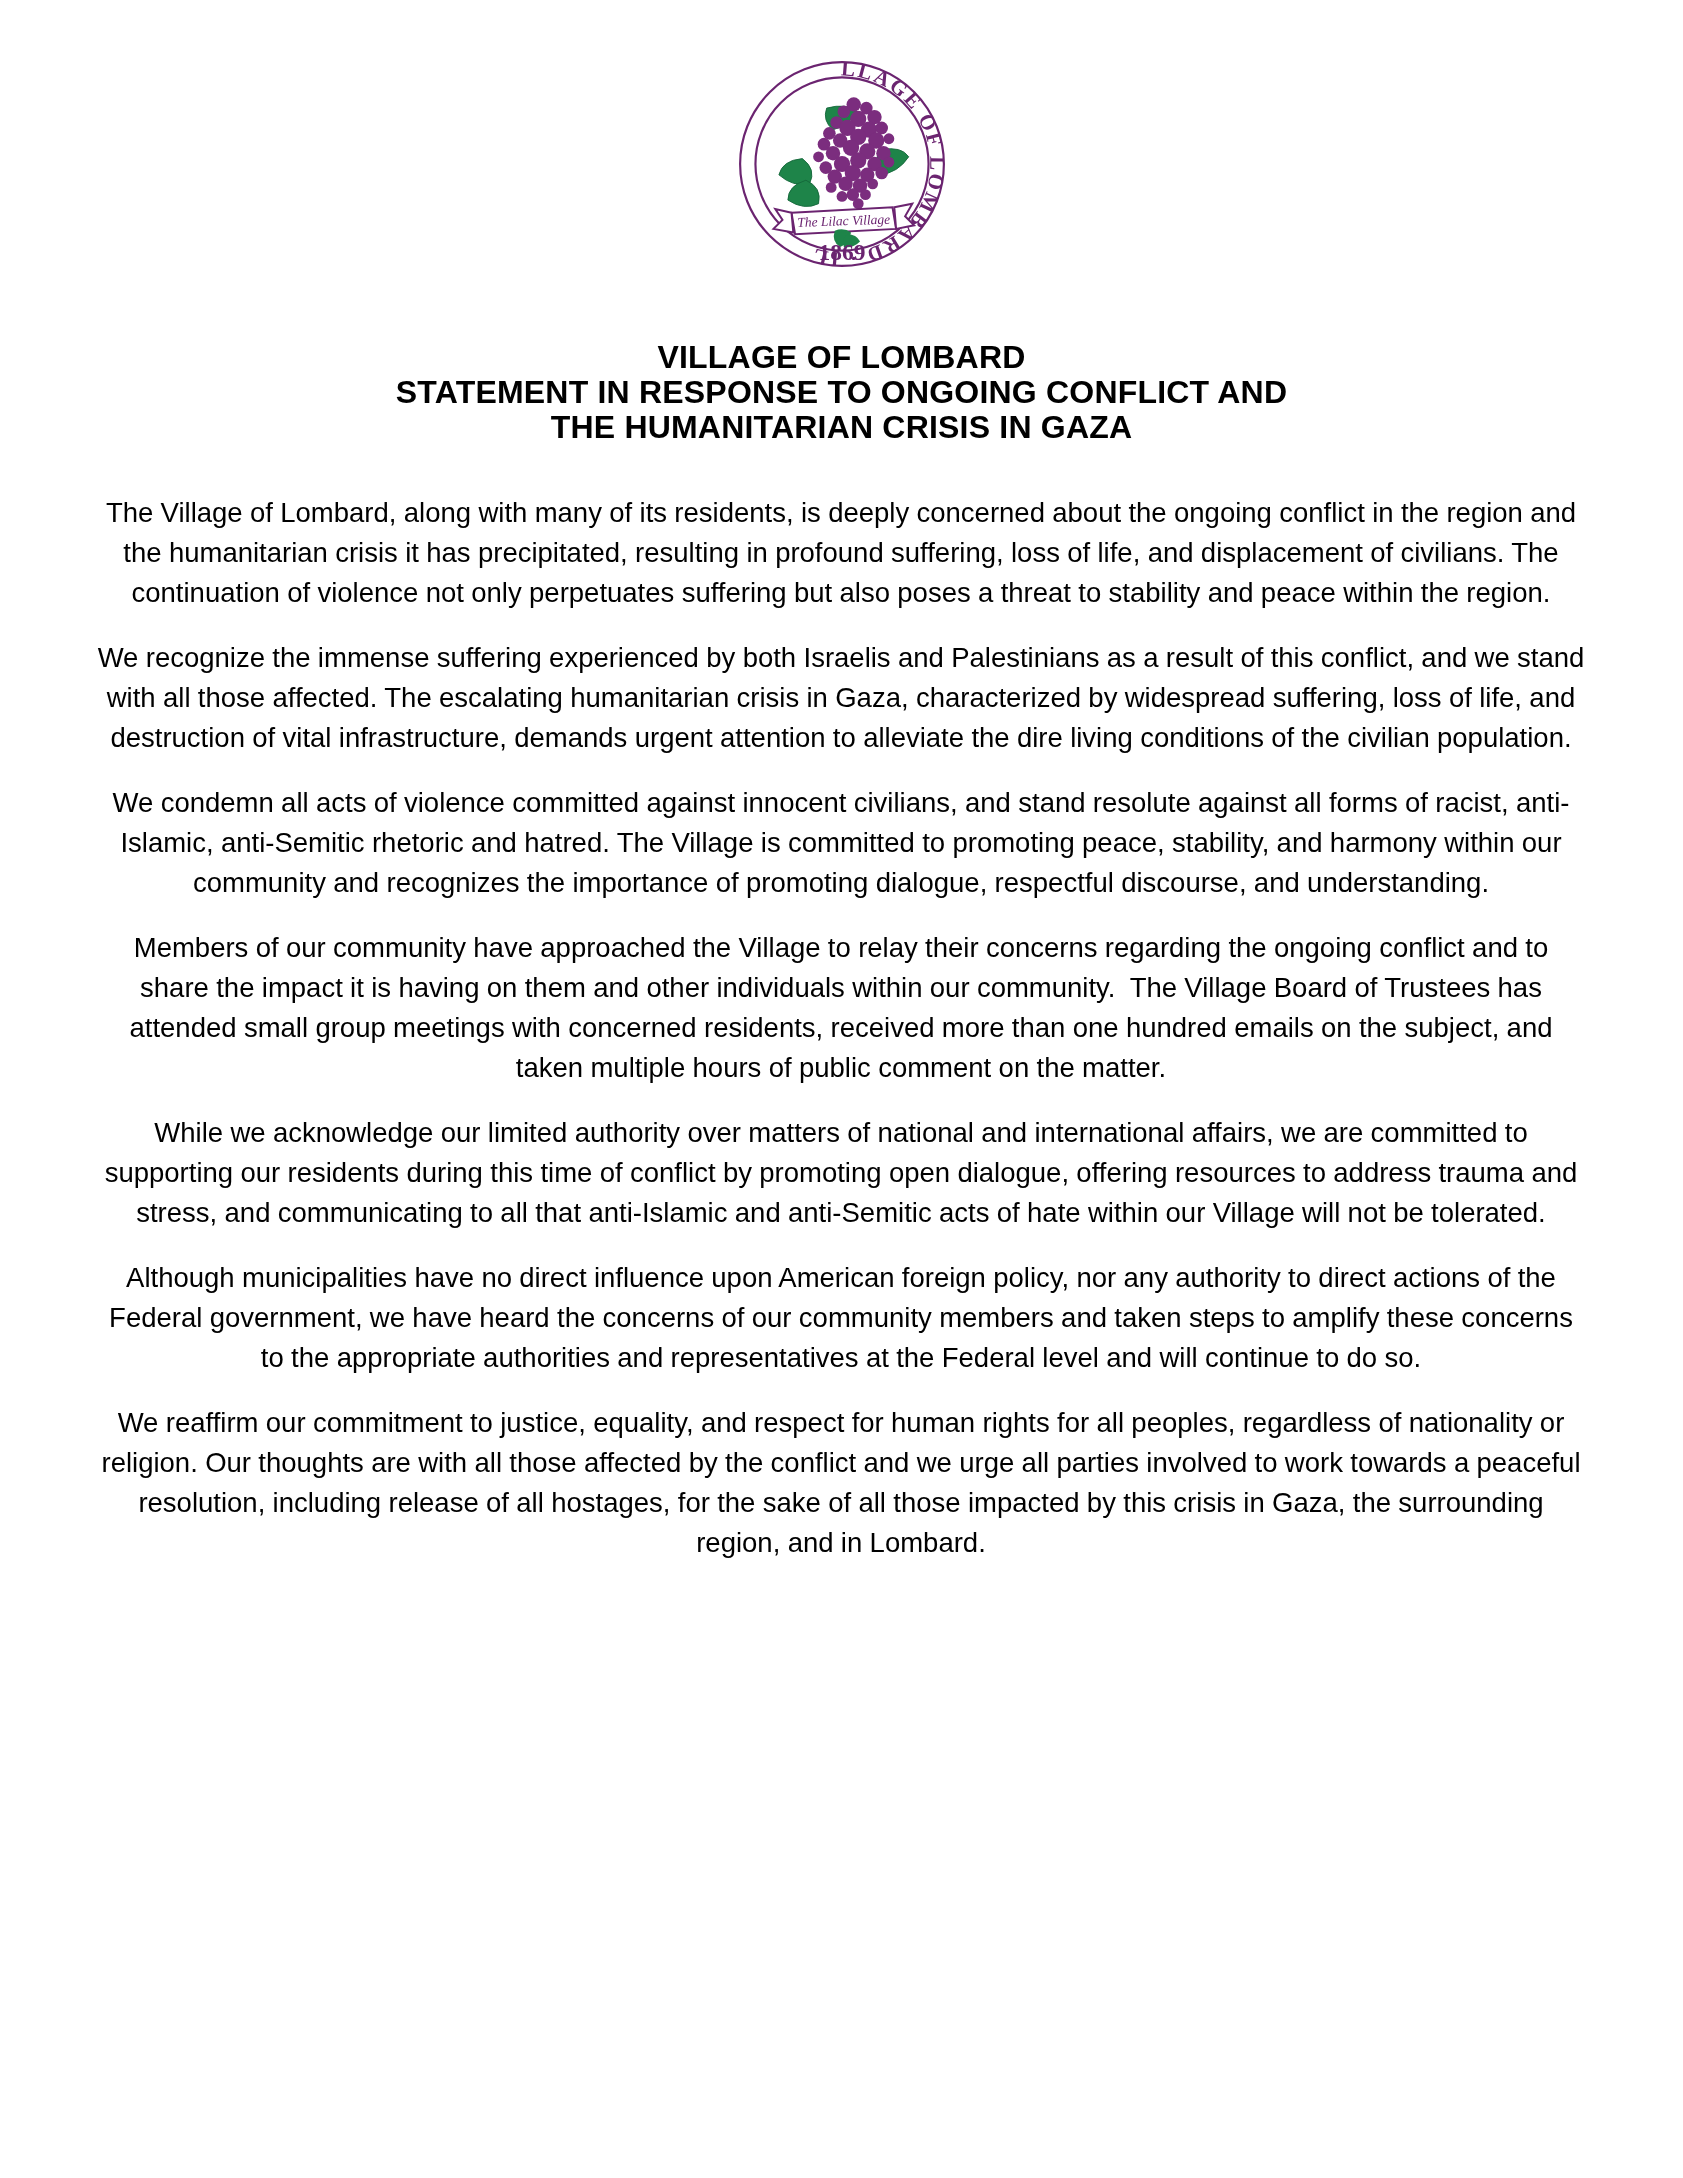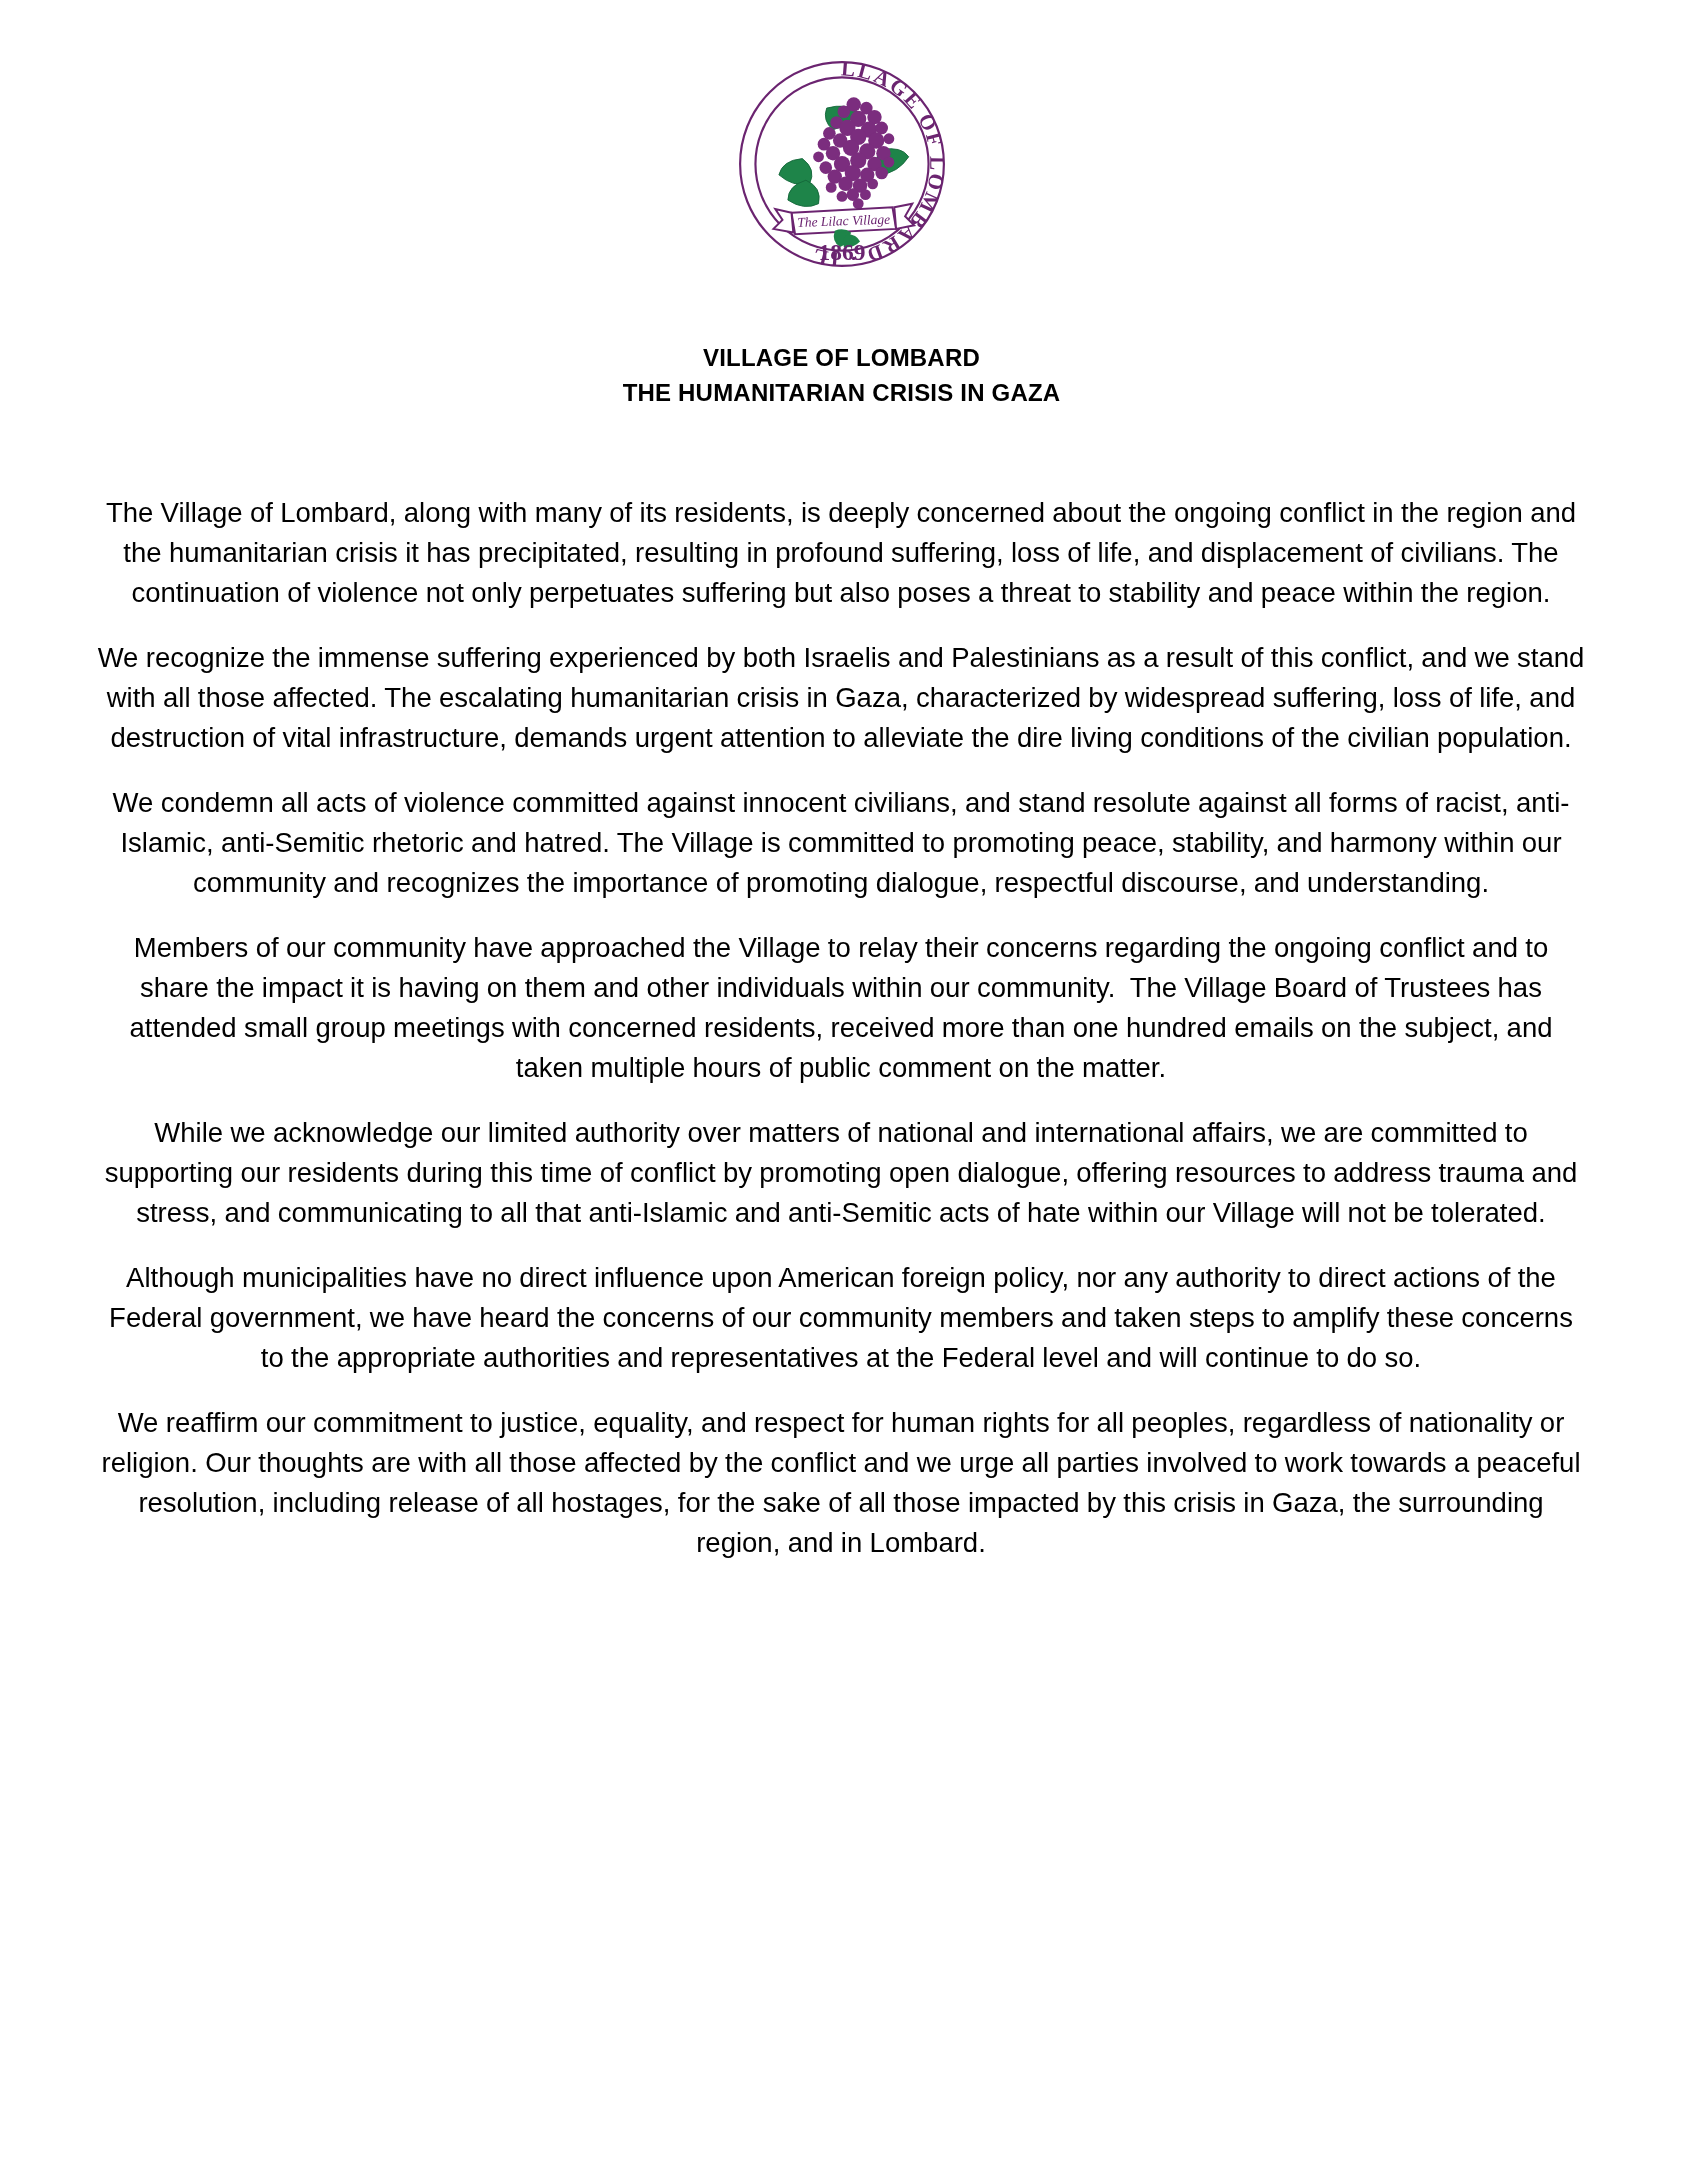--- a/index.html
+++ b/index.html
@@ -44,21 +44,21 @@
   
   .title-block {
     position: absolute;
     top: 340px;
     left: 0;
     width: 100%;
     text-align: center;
   }
 
   .title-line {
-    font-size: 24px;
+    font-size: 32px;
     font-weight: bold;
     line-height: 35px;
     letter-spacing: 0.2px;
     white-space: nowrap;
   }
 
   
   .body-block {
     position: absolute;
     top: 493px;
@@ -154,20 +154,21 @@
           <path d="M128,200 q10,0 14,8 q-8,8 -18,6 q-2,-10 4,-14 z"></path>
         </g>
 
         <text x="122" y="228" font-family="Liberation Serif, serif" font-size="26" font-weight="bold" fill="#6B2470" text-anchor="middle">1869</text>
       </svg>
     </div>
   </div>
 
   <div class="title-block">
     <div class="title-line">VILLAGE OF LOMBARD</div>
+    <div class="title-line">STATEMENT IN RESPONSE TO ONGOING CONFLICT AND</div>
     <div class="title-line">THE HUMANITARIAN CRISIS IN GAZA</div>
   </div>
 
   <div class="body-block">
     <p class="para">The Village of Lombard, along with many of its residents, is deeply concerned about the ongoing conflict in the region and the humanitarian crisis it has precipitated, resulting in profound suffering, loss of life, and displacement of civilians. The continuation of violence not only perpetuates suffering but also poses a threat to stability and peace within the region.</p>
     <p class="para">We recognize the immense suffering experienced by both Israelis and Palestinians as a result of this conflict, and we stand with all those affected. The escalating humanitarian crisis in Gaza, characterized by widespread suffering, loss of life, and destruction of vital infrastructure, demands urgent attention to alleviate the dire living conditions of the civilian population.</p>
     <p class="para">We condemn all acts of violence committed against innocent civilians, and stand resolute against all forms of racist, anti-Islamic, anti-Semitic rhetoric and hatred. The Village is committed to promoting peace, stability, and harmony within our community and recognizes the importance of promoting dialogue, respectful discourse, and understanding.</p>
     <p class="para">Members of our community have approached the Village to relay their concerns regarding the ongoing conflict and to share the impact it is having on them and other individuals within our community.  The Village Board of Trustees has attended small group meetings with concerned residents, received more than one hundred emails on the subject, and taken multiple hours of public comment on the matter.</p>
     <p class="para">While we acknowledge our limited authority over matters of national and international affairs, we are committed to supporting our residents during this time of conflict by promoting open dialogue, offering resources to address trauma and stress, and communicating to all that anti-Islamic and anti-Semitic acts of hate within our Village will not be tolerated.</p>
     <p class="para">Although municipalities have no direct influence upon American foreign policy, nor any authority to direct actions of the Federal government, we have heard the concerns of our community members and taken steps to amplify these concerns to the appropriate authorities and representatives at the Federal level and will continue to do so.</p>

